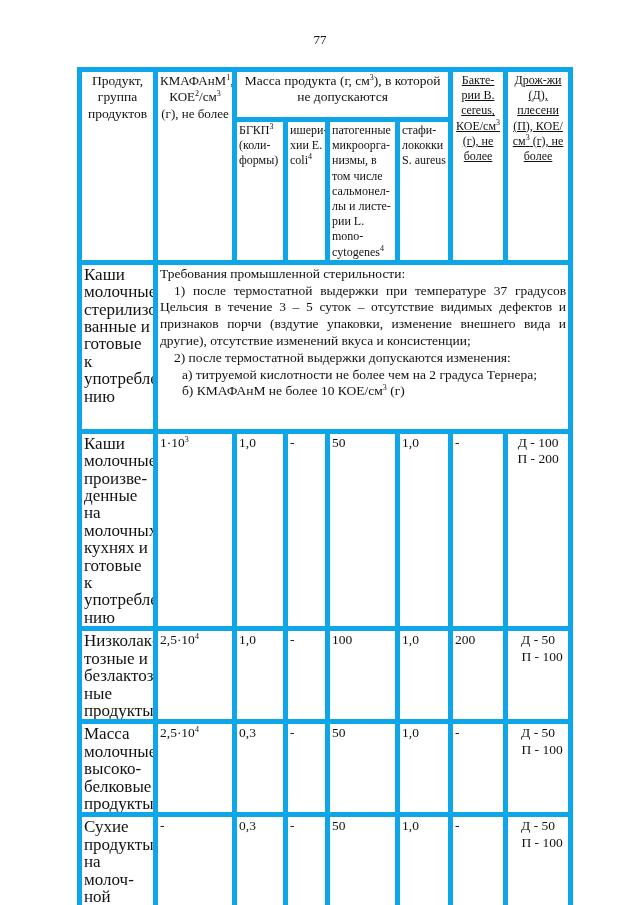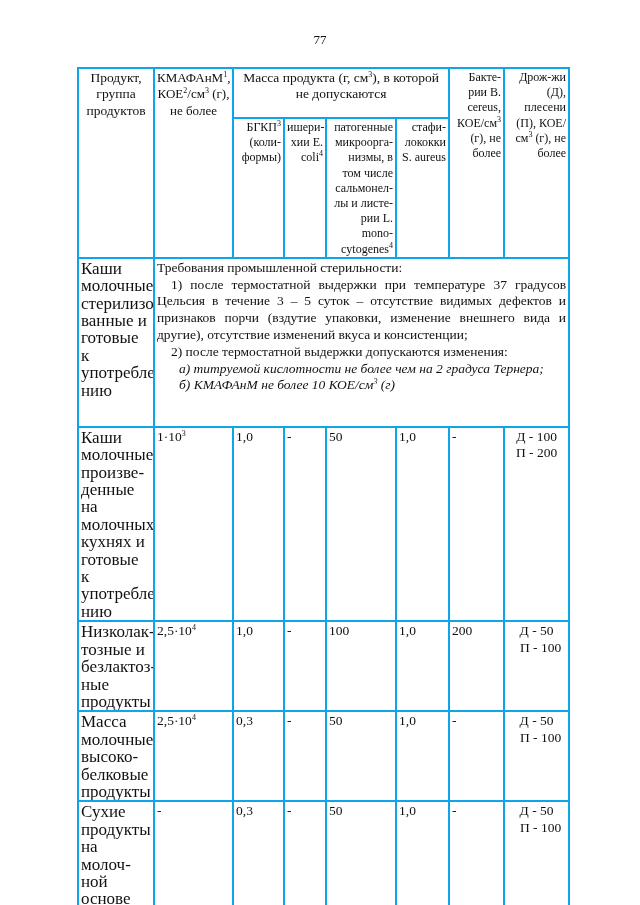--- a/index.html
+++ b/index.html
@@ -13,35 +13,35 @@
     text-align: center; font-size: 13px;
   }
   table.main {
     position: absolute; left: 77px; top: 67px;
     width: 491px;
     border-collapse: collapse;
     table-layout: fixed;
     font-size: 13.5px; line-height: 16.3px;
   }
   table.main td {
-    border: 2px solid #0ea5e9;
+    border: 5px solid #0ea5e9;
     vertical-align: top;
     padding: 1px 2px 0 2px;
     overflow: hidden;
   }
   .hdr-main { text-align: center; font-size: 13.5px; }
-  .hdr-sub { font-size: 12px; line-height: 15.2px; text-align: right; }
-  .hdr-small { font-size: 12px; line-height: 15.2px; text-align: right; }
+  .hdr-sub { font-size: 12px; line-height: 15.2px; text-align: left; }
+  .hdr-small { font-size: 12px; line-height: 15.2px; text-align: center; text-decoration: underline; }
   .c { text-align: left; }
   .l { text-align: left; }
   sup { font-size: 8px; line-height: 0; vertical-align: super; }
   .req { text-align: justify; padding-left: 3px; padding-right: 3px; }
   .req p { margin: 0; }
   .ind1 { text-indent: 14px; }
-  .ind2 { text-indent: 22px; font-style: italic; }
+  .ind2 { text-indent: 22px; }
   .prod { font-size: 17px; line-height: 17.4px; }
   .yeast { text-align: center; padding-left: 4px; }
 </style>
 </head>
 <body>
 
 <div class="page-number">77</div>
 
 <table class="main">
   <colgroup>

